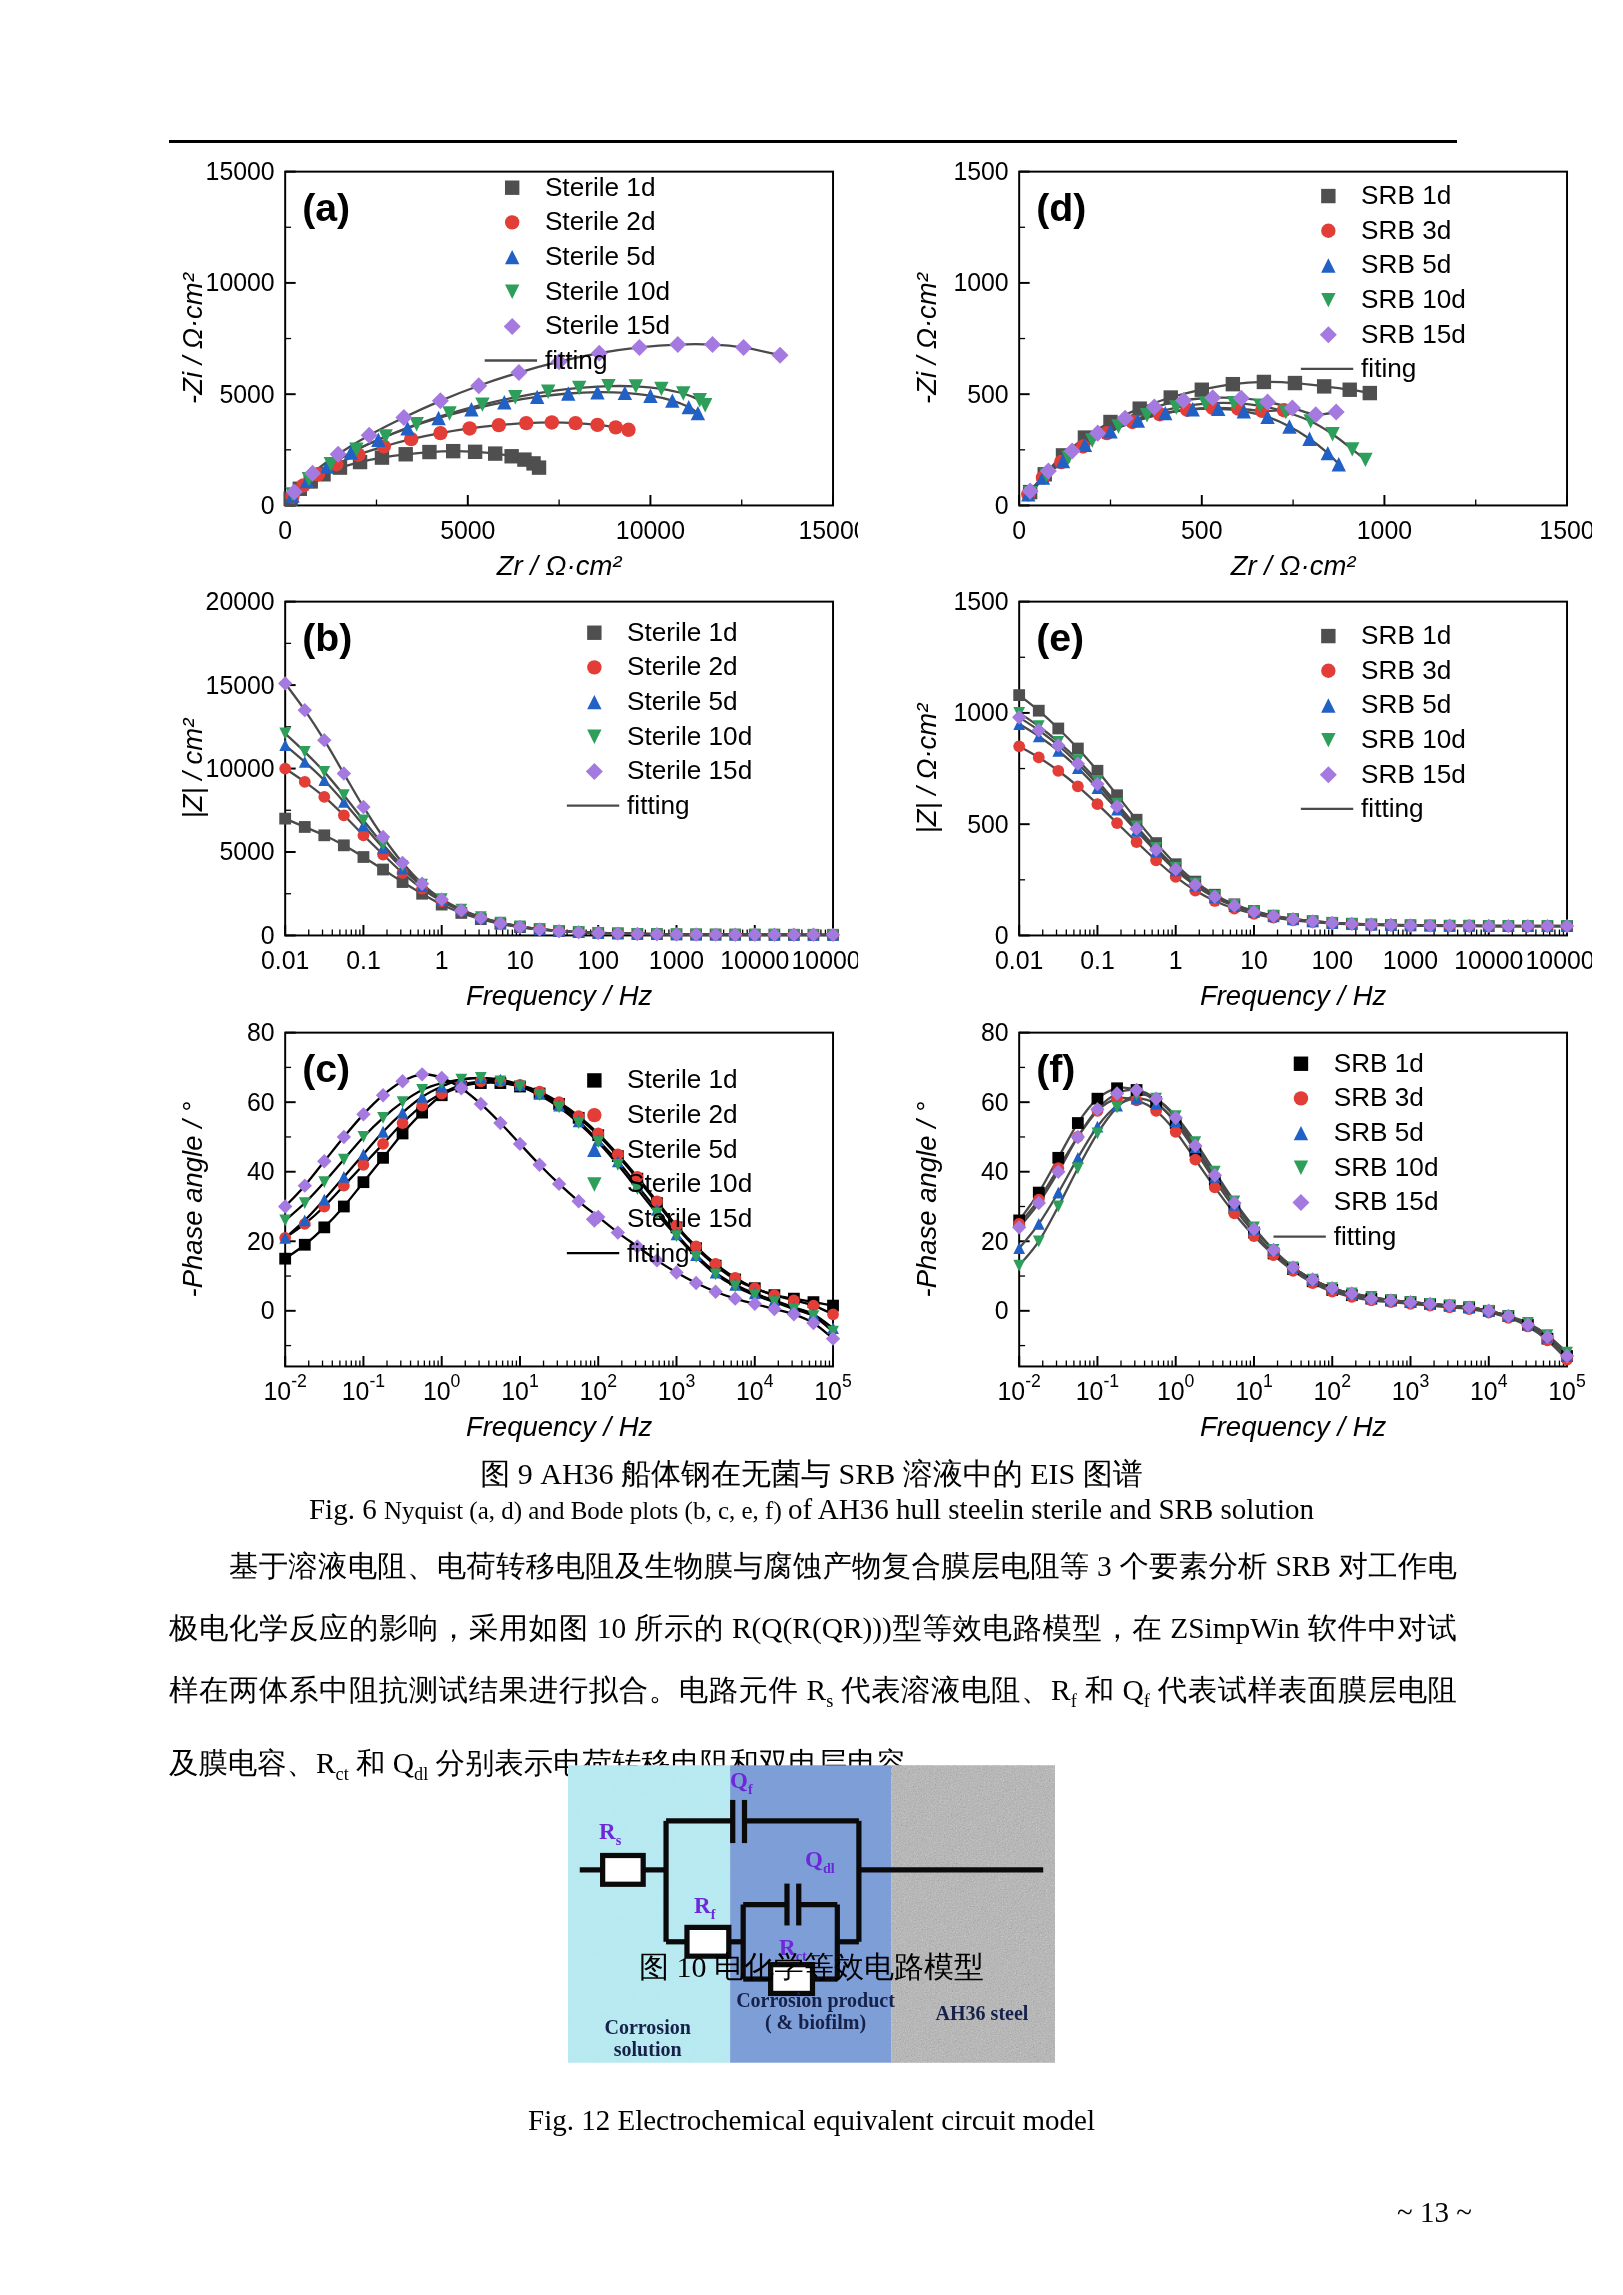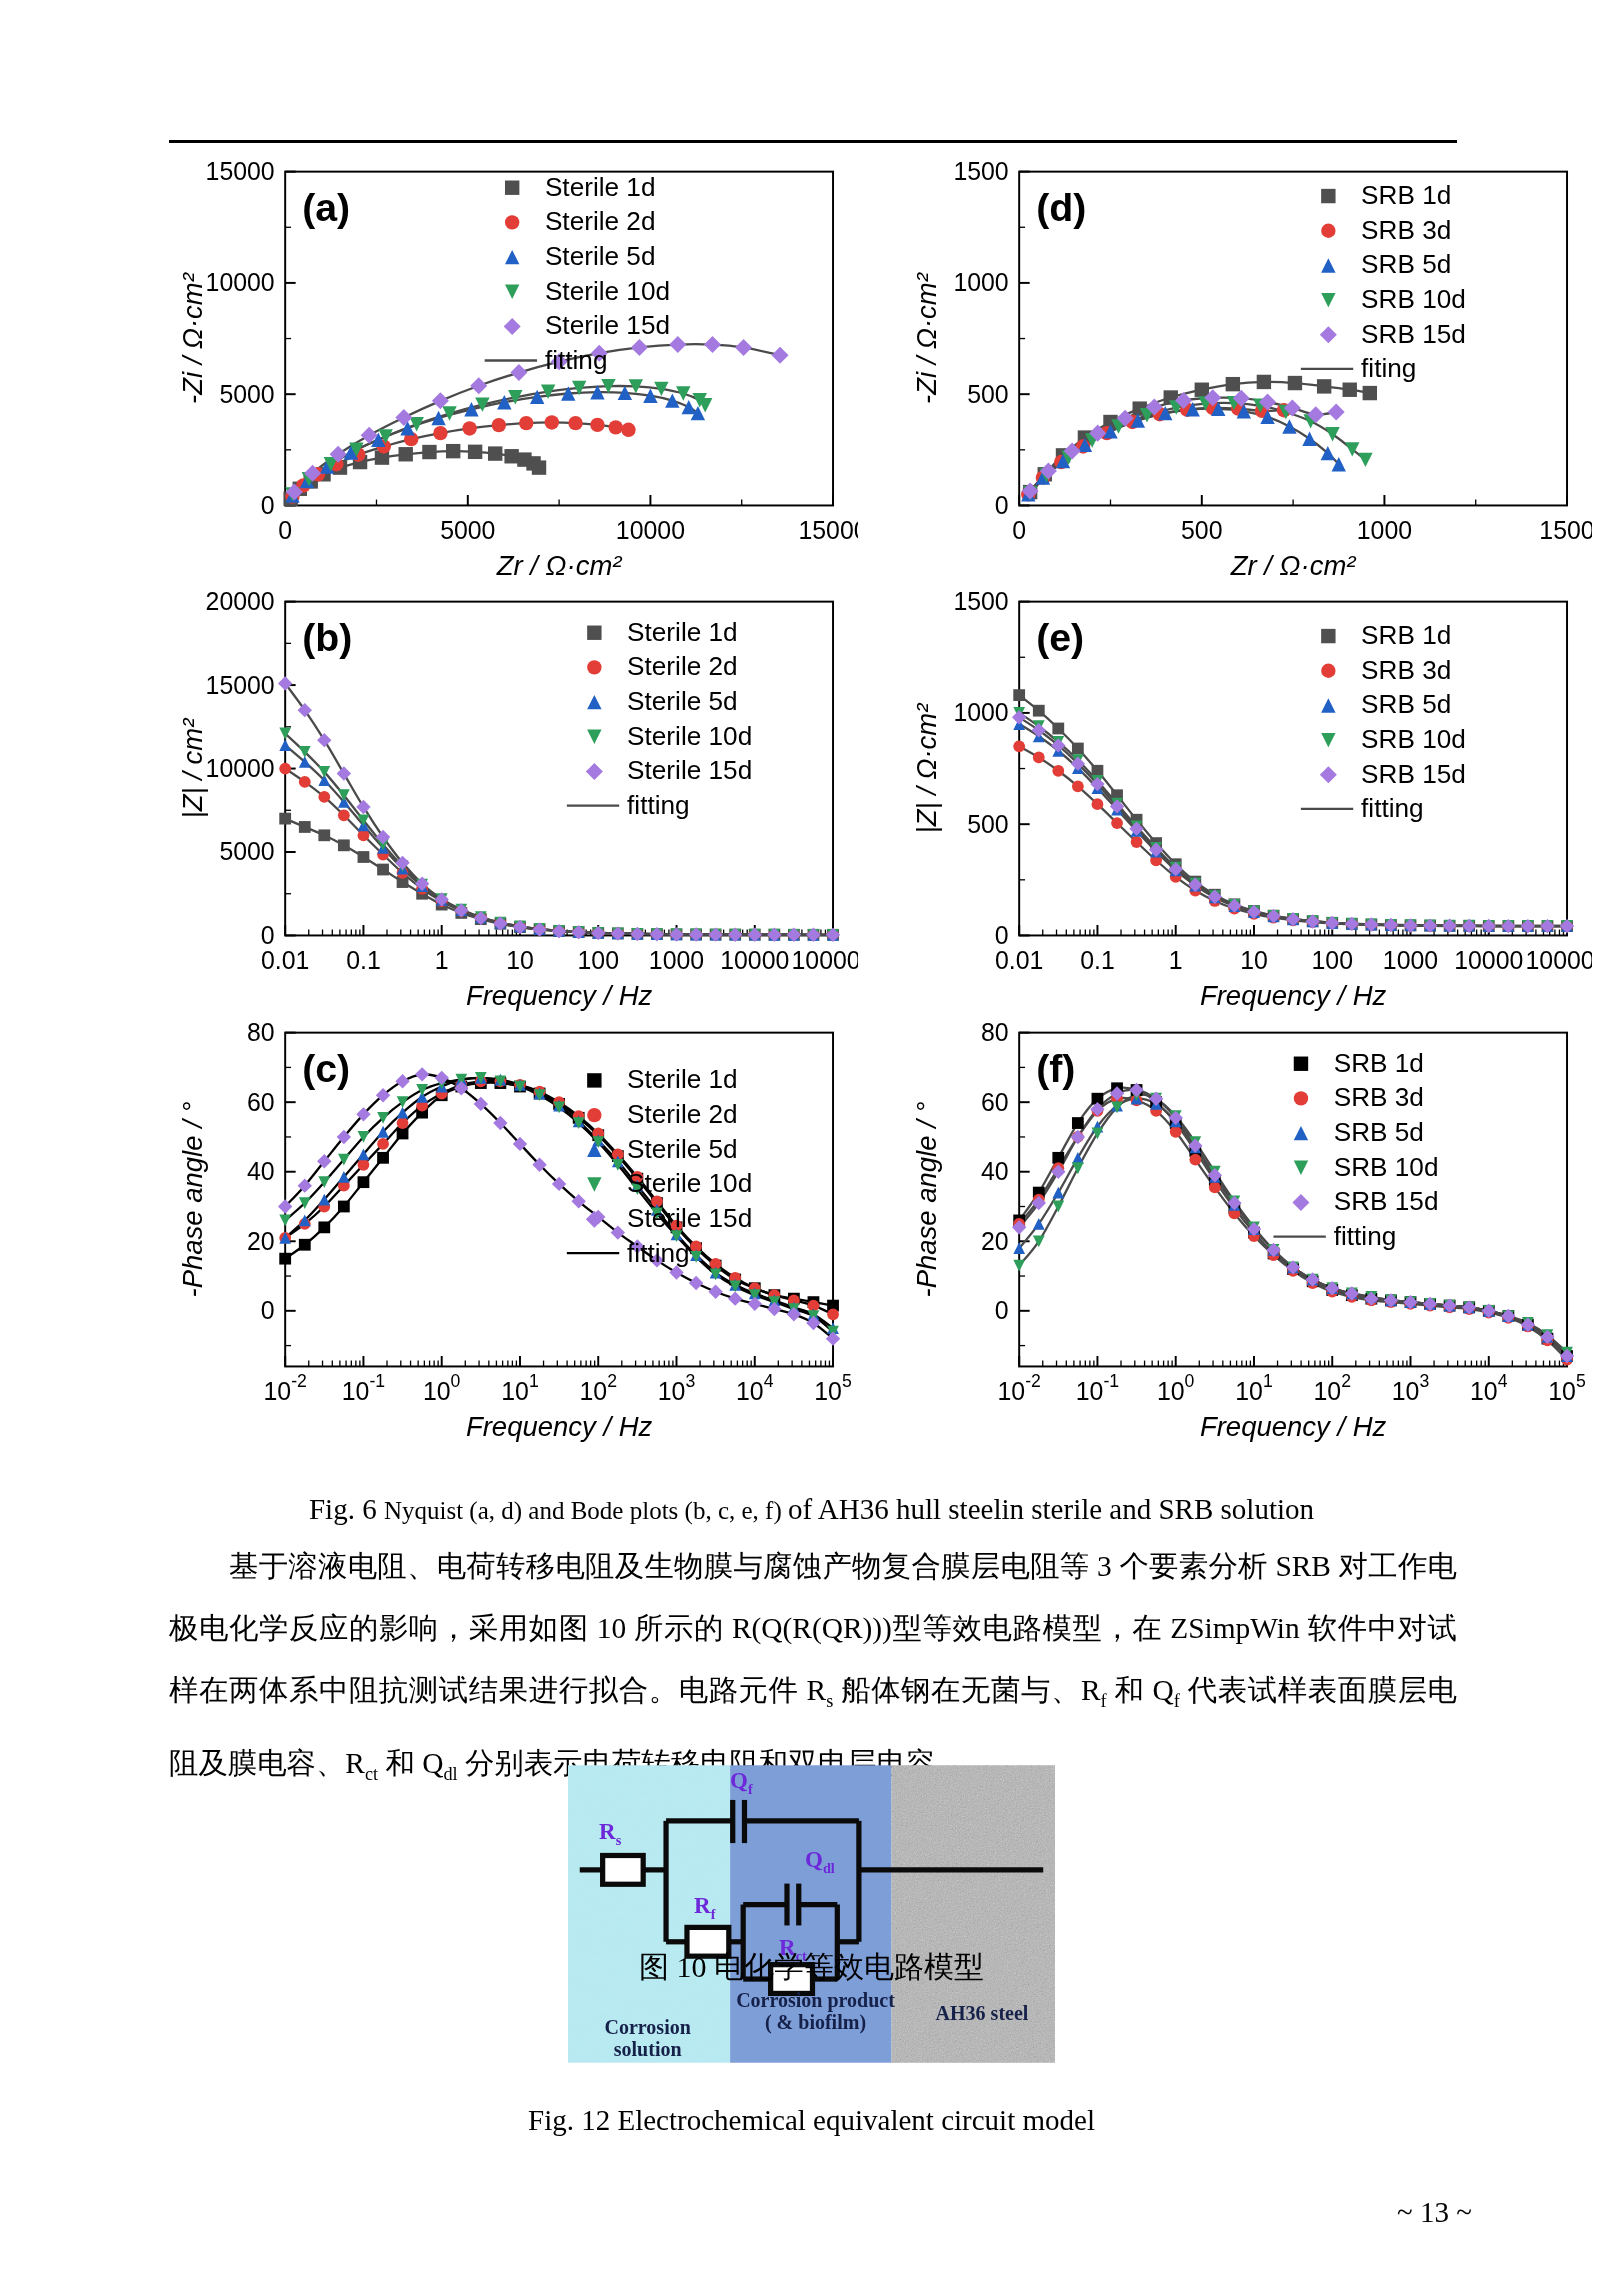--- a/index.html
+++ b/index.html
@@ -1276,23 +1276,24 @@
       <polygon points="615.5,172.5 604.5,194.5 626.5,194.5" fill="#2160c4"></polygon>
       <text x="665.5" y="195.5" font-size="40" font-family="&quot;Liberation Sans&quot;, sans-serif">SRB 5d</text>
       <polygon points="615.5,247.5 604.5,225.5 626.5,225.5" fill="#2e9e5b"></polygon>
       <text x="665.5" y="248.5" font-size="40" font-family="&quot;Liberation Sans&quot;, sans-serif">SRB 10d</text>
       <polygon points="615.5,276.5 628.5,289.5 615.5,302.5 602.5,289.5" fill="#a57ae0"></polygon>
       <text x="665.5" y="301.5" font-size="40" font-family="&quot;Liberation Sans&quot;, sans-serif">SRB 15d</text>
       <line x1="573.5" y1="341.5" x2="653.5" y2="341.5" stroke="#4a4a4a" stroke-width="3.5"></line>
       <text x="665.5" y="354.5" font-size="40" font-family="&quot;Liberation Sans&quot;, sans-serif">fitting</text>
     </svg>
 
+  <div class="cap cap-zh" style="top:1454px;">图 9 AH36 船体钢在无菌与 SRB 溶液中的 EIS 图谱</div>
   <div class="cap cap-en" style="top:1493px;"><span>Fig. 6 </span><span class="small">Nyquist (a, d) and Bode plots (b, c, e, f) </span><span>of AH36 hull steelin sterile and SRB solution</span></div>
 
-  <div class="para"><span>基于溶液电阻、电荷转移电阻及生物膜与腐蚀产物复合膜层电阻等 3 个要素分析 SRB 对工作电极电化学反应的影响，采用如图 10 所示的 R(Q(R(QR)))型等效电路模型，在 ZSimpWin 软件中对试样在两体系中阻抗测试结果进行拟合。电路元件 R</span><sub>s</sub><span> 船体钢在无菌与、R</span><sub>f</sub><span> 和 Q</span><sub>f</sub><span> 代表试样表面膜层电阻及膜电容、R</span><sub>ct</sub><span> 和 Q</span><sub>dl</sub><span> 分别表示电荷转移电阻和双电层电容。</span></div>
+  <div class="para"><span>基于溶液电阻、电荷转移电阻及生物膜与腐蚀产物复合膜层电阻等 3 个要素分析 SRB 对工作电极电化学反应的影响，采用如图 10 所示的 R(Q(R(QR)))型等效电路模型，在 ZSimpWin 软件中对试样在两体系中阻抗测试结果进行拟合。电路元件 R</span><sub>s</sub><span> 代表溶液电阻、R</span><sub>f</sub><span> 和 Q</span><sub>f</sub><span> 代表试样表面膜层电阻及膜电容、R</span><sub>ct</sub><span> 和 Q</span><sub>dl</sub><span> 分别表示电荷转移电阻和双电层电容。</span></div>
 
   <div class="fig10">
     <svg width="487" height="298" viewBox="0 0 745 455">
       <defs>
         <filter id="steelTex" x="0" y="0" width="100%" height="100%">
           <feTurbulence type="fractalNoise" baseFrequency="0.5" numOctaves="3" stitchTiles="stitch"></feTurbulence>
           <feColorMatrix type="saturate" values="0"></feColorMatrix>
         </filter>
         <filter id="dropTex" x="0" y="0" width="100%" height="100%">
           <feTurbulence type="turbulence" baseFrequency="0.055" numOctaves="2" stitchTiles="stitch"></feTurbulence>

